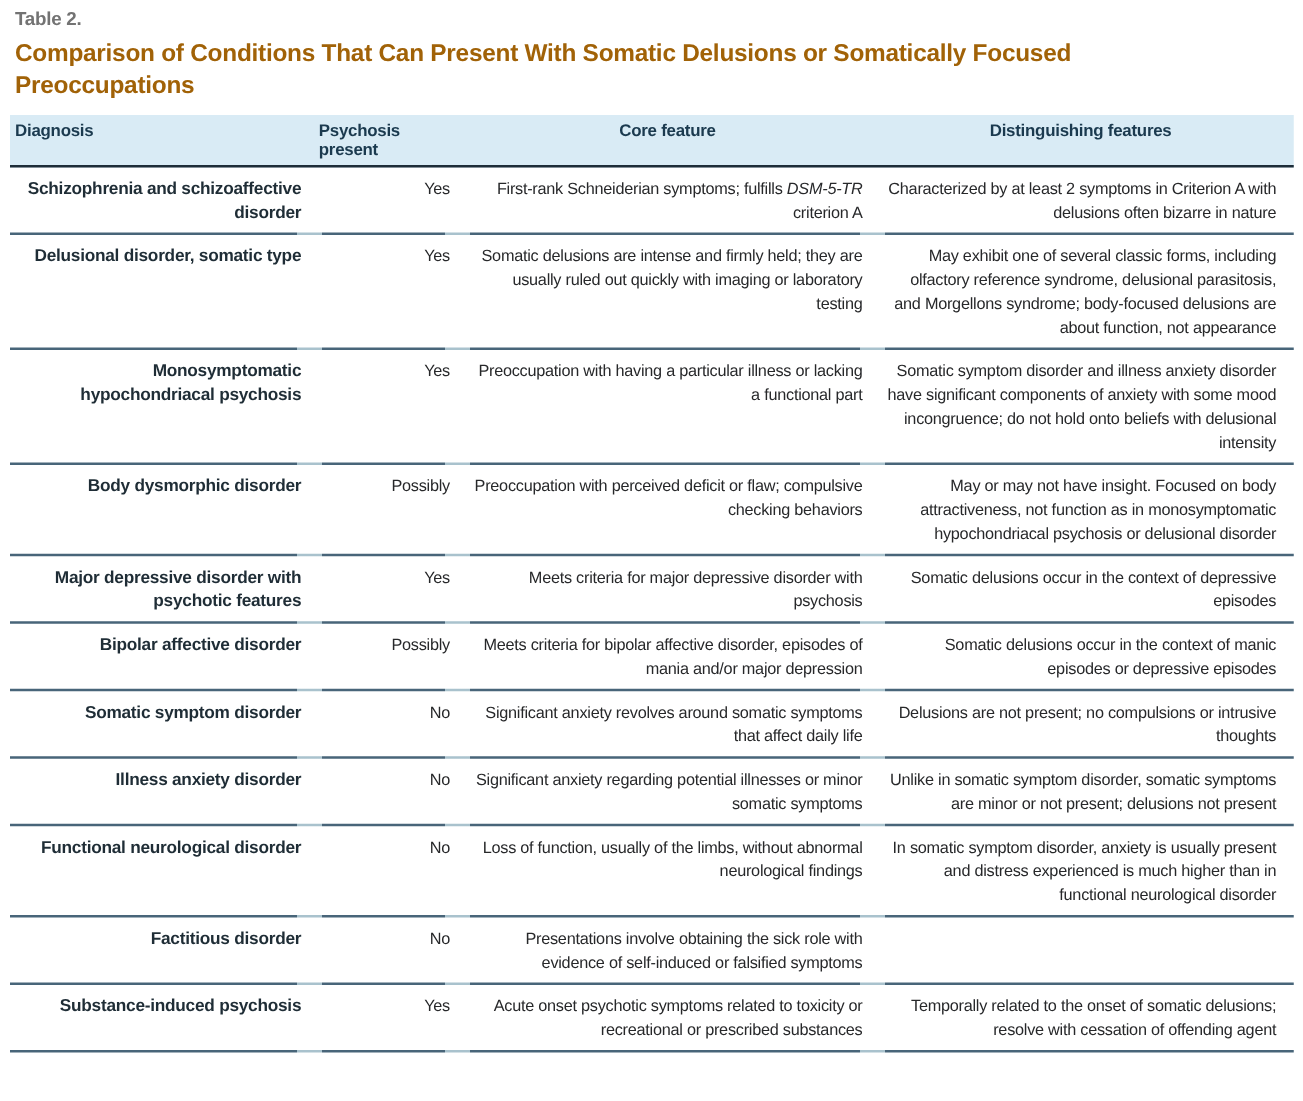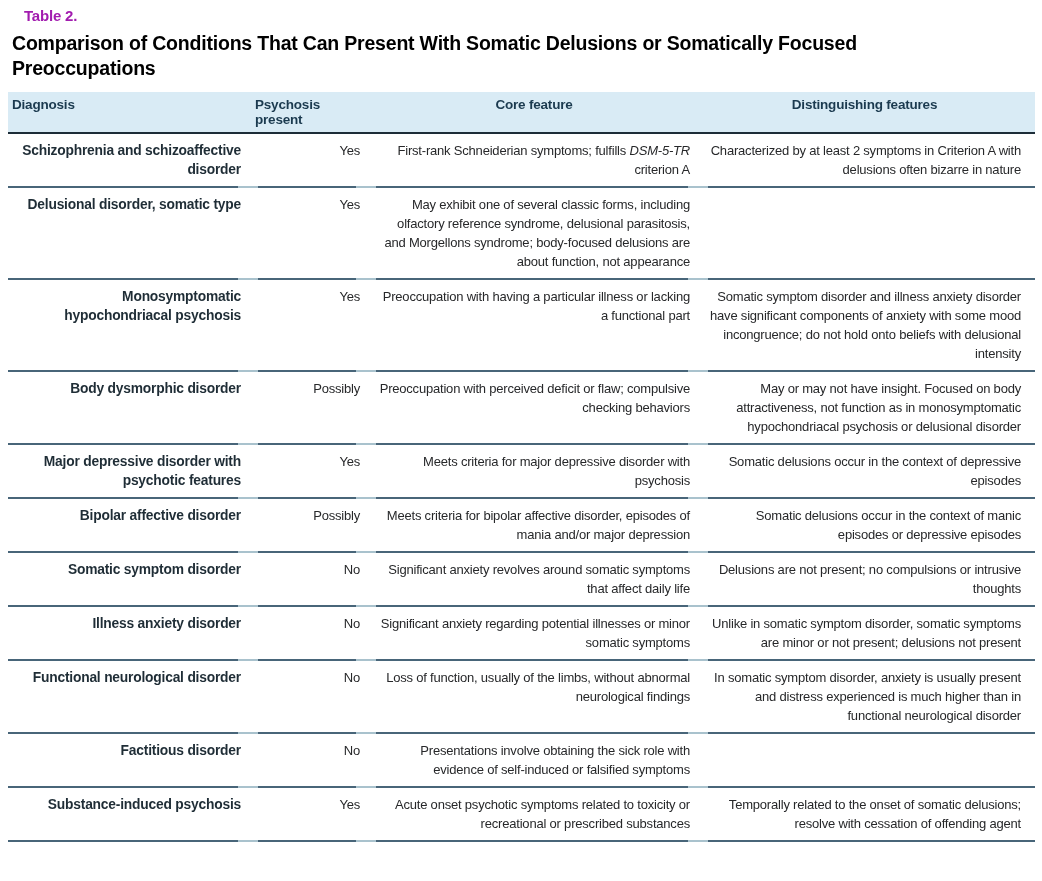--- a/index.html
+++ b/index.html
@@ -11,28 +11,28 @@
   .page {
     position: relative;
     width: 1042px;
     height: 881px;
     box-sizing: border-box;
     padding: 7px 11px 0 8px;
     overflow: hidden;
     background: #ffffff;
   }
   .table-label {
-    color: #a21caf;
+    color: #737373;
     font-size: 15px;
     font-weight: bold;
     letter-spacing: -0.2px;
-    margin: 0 0 7px 16px;
+    margin: 0 0 7px 4px;
   }
   .table-title {
-    color: #000000;
+    color: #a16207;
     font-size: 19.5px;
     font-weight: bold;
     letter-spacing: -0.2px;
     line-height: 25px;
     margin: 0 0 11px 4px;
     max-width: 950px;
   }
   .grid-row {
     display: grid;
     grid-template-columns: 247px 119px 330px 1fr;
@@ -115,20 +115,23 @@
     <div class="sep"></div>
   </div>
 
   <div class="grid-row row">
     <div class="cell c1">
       <span>Delusional disorder, somatic type</span>
     </div>
     <div class="cell c2">
       <span>Yes</span>
     </div>
+    <div class="cell c3">
+      <span>Somatic delusions are intense and firmly held; they are usually ruled out quickly with imaging or laboratory testing</span><span class="ital"></span><span></span>
+    </div>
     <div class="cell c4">
       <span>May exhibit one of several classic forms, including olfactory reference syndrome, delusional parasitosis, and Morgellons syndrome; body-focused delusions are about function, not appearance</span>
     </div>
     <div class="sep"></div>
   </div>
 
   <div class="grid-row row">
     <div class="cell c1">
       <span>Monosymptomatic hypochondriacal psychosis</span>
     </div>

